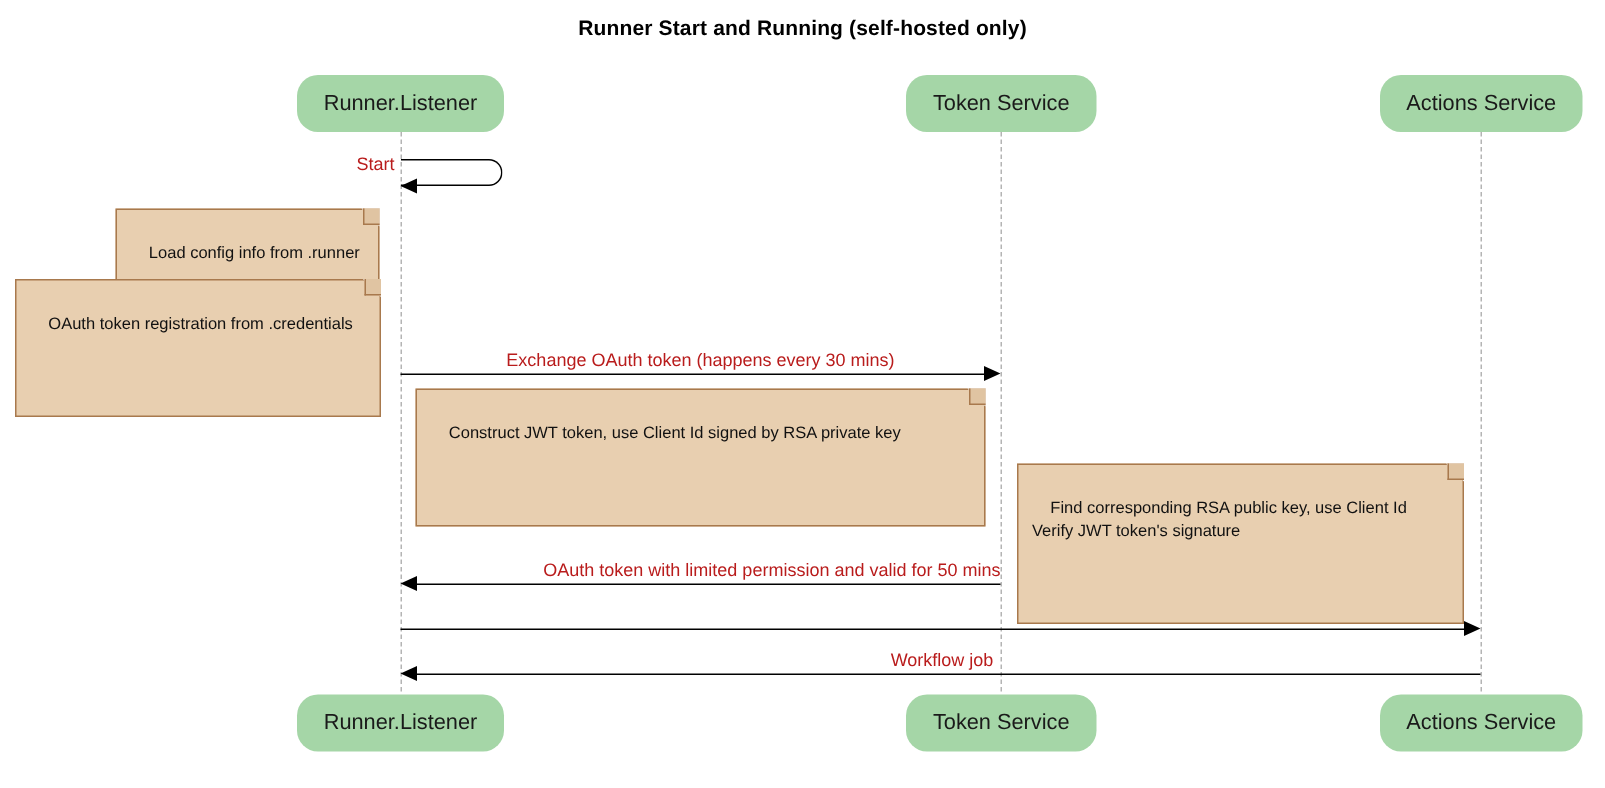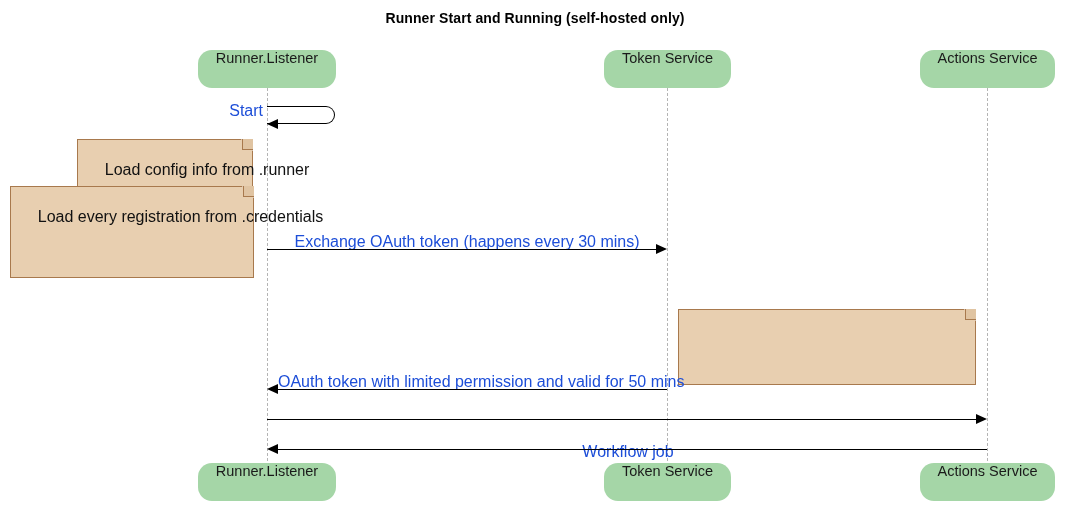--- a/index.html
+++ b/index.html
@@ -34,33 +34,33 @@
     position: absolute;
     width: 0;
     border-left: 1px dashed #b4b4b4;
   }
   
   .participant {
     position: absolute;
     background: #a5d6a7;
     border-radius: 14px;
     display: flex;
-    align-items: flex-start;
+    align-items: center;
     justify-content: center;
     font-size: 14.5px;
     color: #1a1a1a;
     white-space: nowrap;
   }
   
   .note {
     position: absolute;
     background: #e8cfb0;
     border: 1px solid #a8794d;
     padding: 6px 9px 6px 9px;
-    font-size: 16px;
+    font-size: 11px;
     color: #111;
     line-height: 15.5px;
     white-space: pre;
   }
   .note .fold {
     position: absolute;
     top: -1px; right: -1px;
     width: 11px; height: 11px;
     background: #e0c4a2;
     border-left: 1px solid #a8794d;
@@ -74,22 +74,22 @@
     border-left: 12px solid transparent;
   }
   
   .msg-line {
     position: absolute;
     height: 0;
     border-top: 1.4px solid #000;
   }
   .msg-label {
     position: absolute;
-    font-size: 16px;
-    color: #1d4ed8;
+    font-size: 12px;
+    color: #b91c1c;
     white-space: nowrap;
     text-align: center;
   }
   .arrow-r, .arrow-l {
     position: absolute;
     width: 0; height: 0;
     border-top: 5.5px solid transparent;
     border-bottom: 5.5px solid transparent;
   }
   .arrow-r { border-left: 11px solid #000; }
@@ -139,39 +139,46 @@
   <div class="selfloop" style="left:267px; top:106px; width:68px; height:18px;"></div>
   <div class="arrow-l" style="left:267px; top:118.5px;"></div>
 
   <div class="note" style="left:77px; top:139px; width:176px;">
     <span>Load config info from .runner</span>
     <span class="fold-cut"></span>
     <span class="fold"></span>
   </div>
 
   <div class="note" style="left:10px; top:186px; width:244px;">
-    <span>Load every registration from .credentials</span>
+    <span>OAuth token registration from .credentials</span>
     <span class="fold-cut"></span>
     <span class="fold"></span>
   </div>
 
   <div class="msg-label" style="left:267px; top:233px; width:400px;">Exchange OAuth token (happens every 30 mins)</div>
   <div class="msg-line" style="left:267px; top:249px; width:389px;"></div>
   <div class="arrow-r" style="left:656px; top:243.7px;"></div>
 
+  <div class="note" style="left:277px; top:259px; width:380px;">
+    <span>Construct JWT token, use Client Id signed by RSA private key</span>
+    <span class="fold-cut"></span>
+    <span class="fold"></span>
+  </div>
 
   <div class="note" style="left:678px; top:309px; width:298px;">
+    <span>Find corresponding RSA public key, use Client Id
+Verify JWT token's signature</span>
     <span class="fold-cut"></span>
     <span class="fold"></span>
   </div>
 
   <div class="msg-label" style="left:278px; top:373px; width:389px;text-align:right;">OAuth token with limited permission and valid for 50 mins</div>
   <div class="msg-line" style="left:278px; top:389px; width:389px;"></div>
   <div class="arrow-l" style="left:267px; top:383.7px;"></div>
 
   <div class="msg-line" style="left:267px; top:419px; width:709px;"></div>
   <div class="arrow-r" style="left:976px; top:413.7px;"></div>
 
-  <div class="msg-label" style="left:278px; top:443px; width:700px;">Workflow job</div>
+  <div class="msg-label" style="left:278px; top:433px; width:700px;">Workflow job</div>
   <div class="msg-line" style="left:278px; top:449px; width:709px;"></div>
   <div class="arrow-l" style="left:267px; top:443.7px;"></div>
 
 </div>
 
 </body></html>

